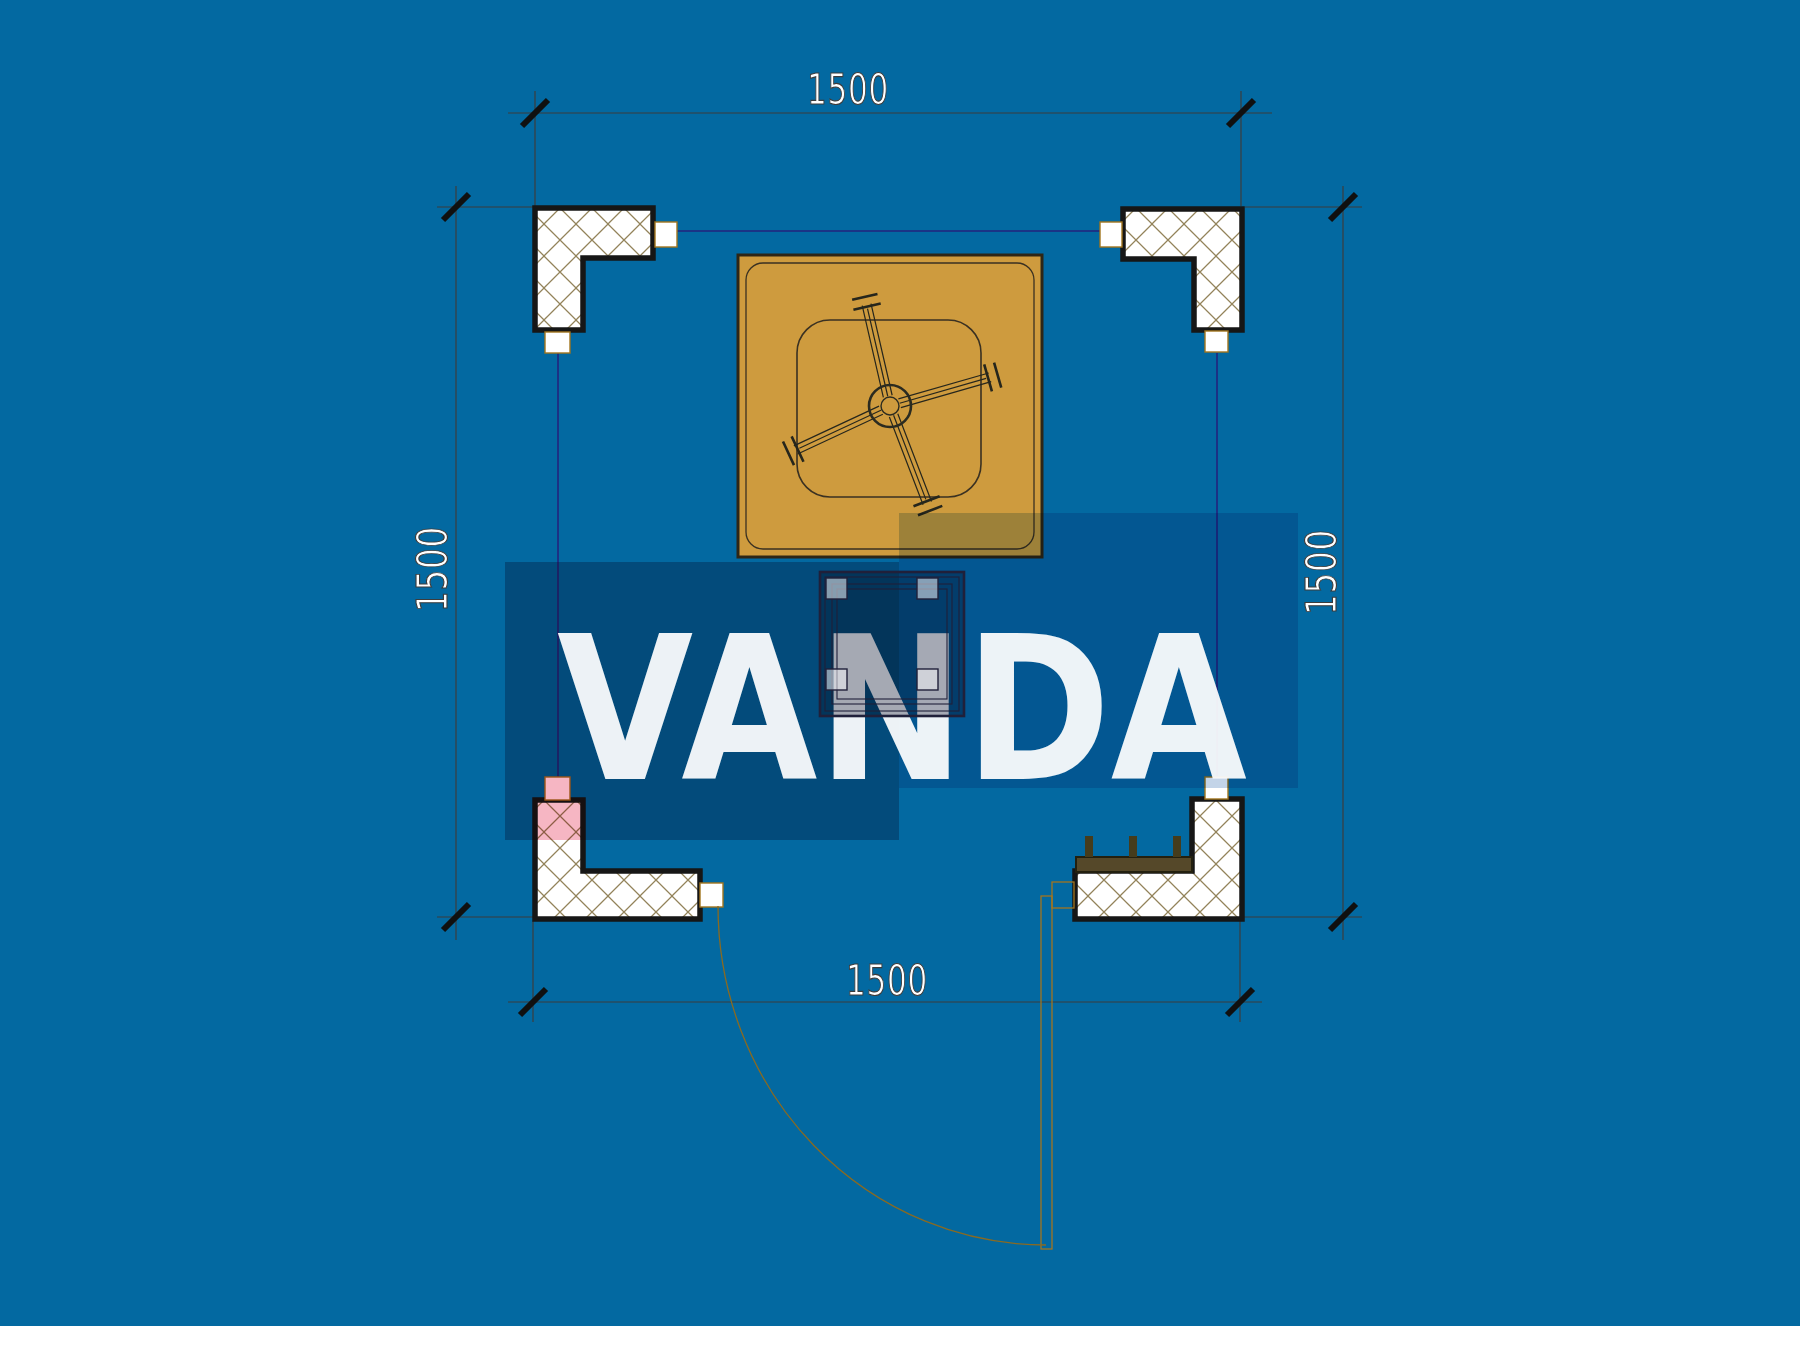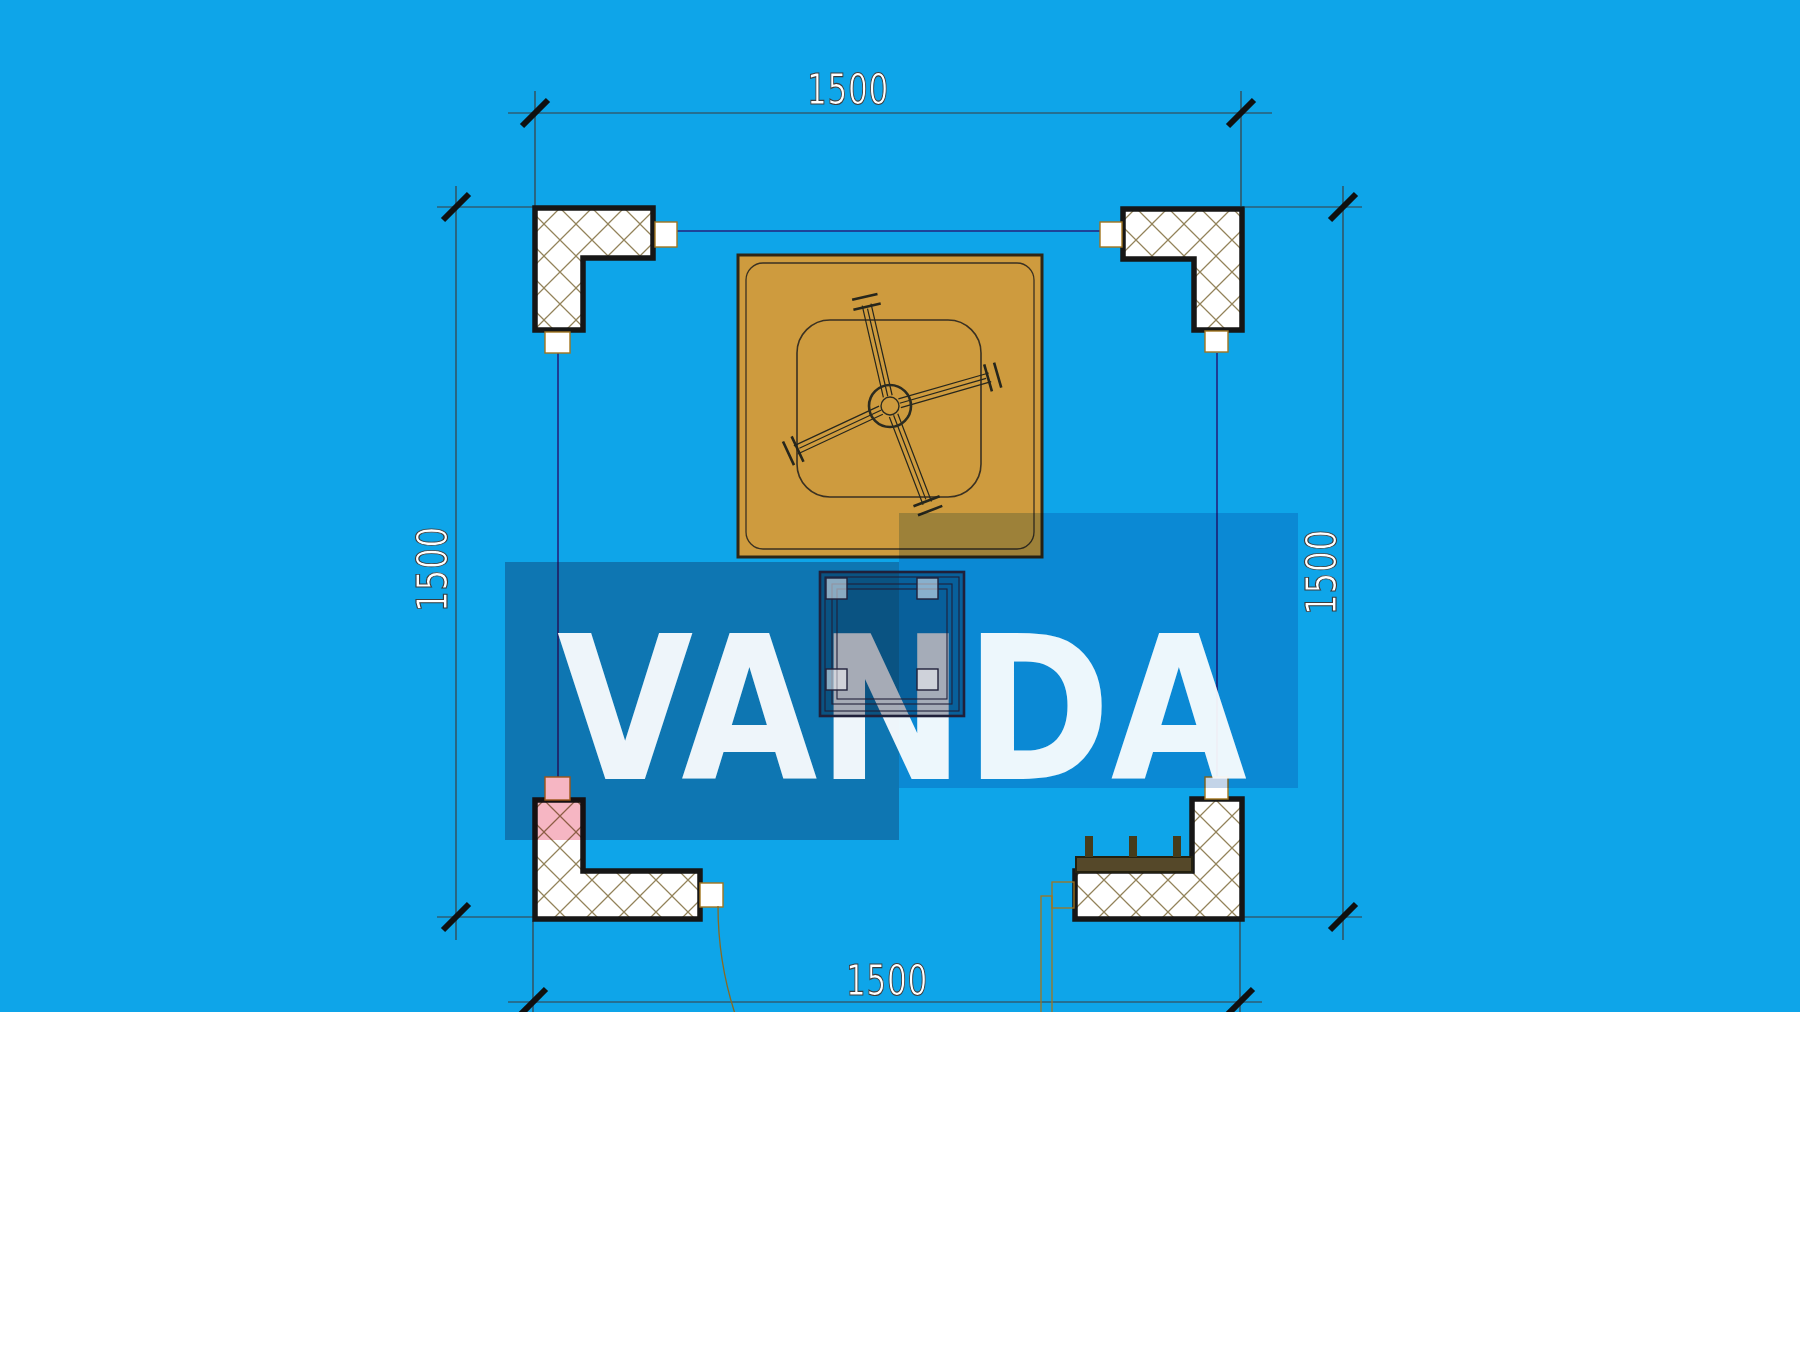--- a/index.html
+++ b/index.html
@@ -1,17 +1,17 @@
 <!DOCTYPE html>
 <html><head>
 <meta charset="utf-8">
 <style>
   html,body{margin:0;padding:0;background:#ffffff;}
   .stage{
-    position:relative;width:1800px;height:1012px;background:#0ea5e9;
+    position:relative;width:1800px;height:1326px;background:#0369a1;
     font-family:"DejaVu Sans",sans-serif;overflow:hidden;text-decoration:underline;
   }
   svg{display:block;}
   .dimline{stroke:#3d3d3d;stroke-width:1.2;fill:none;}
   .tick{stroke:#101010;stroke-width:6;fill:none;stroke-linecap:butt;}
   .dimtext{
     fill:#ffffff;stroke:#3c3c3c;stroke-width:1.15;
     font-size:43px;letter-spacing:1px;text-anchor:middle;
     font-family:"DejaVu Sans",sans-serif;
   }

